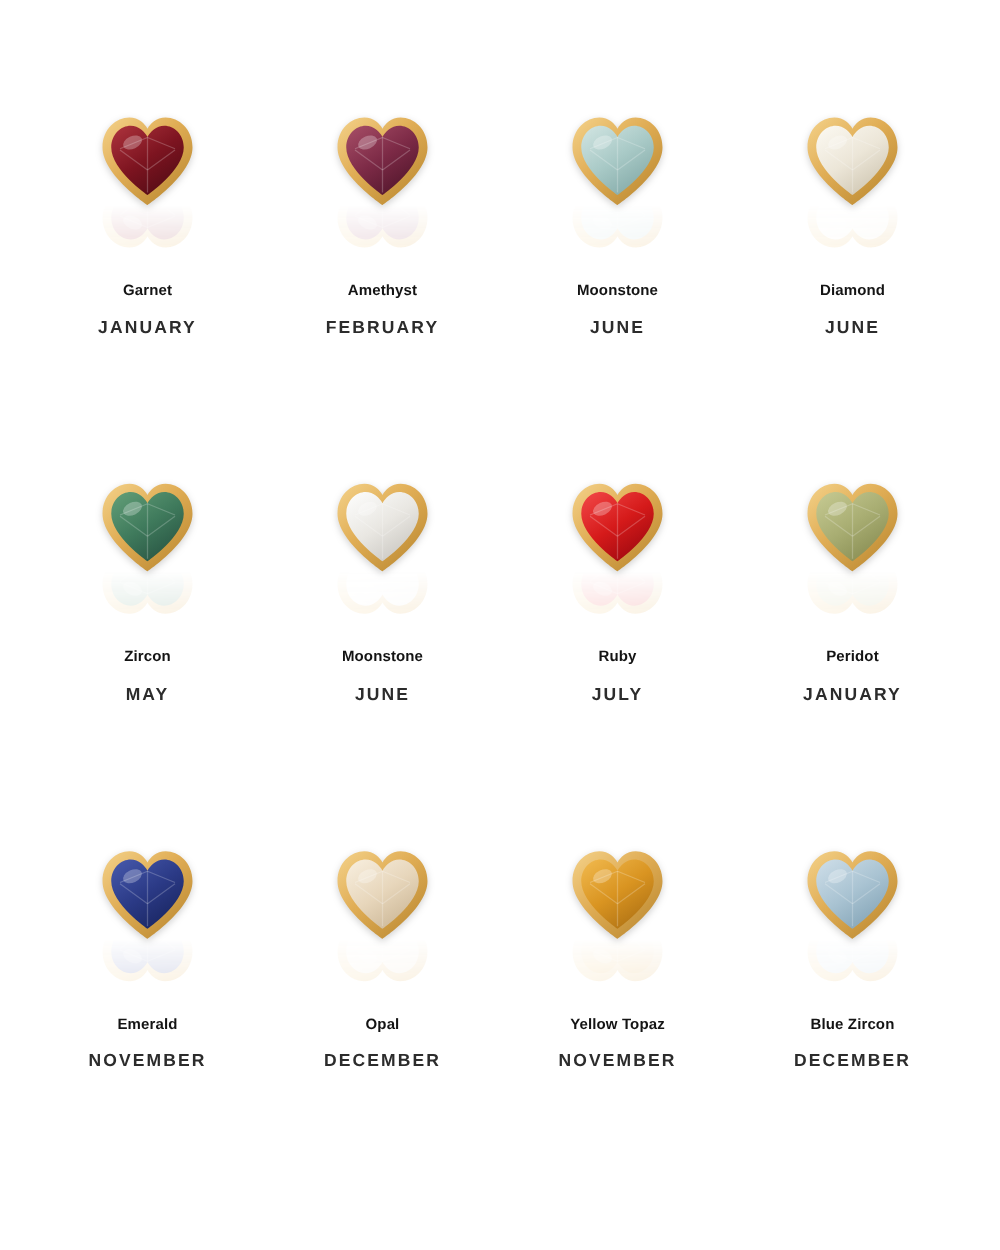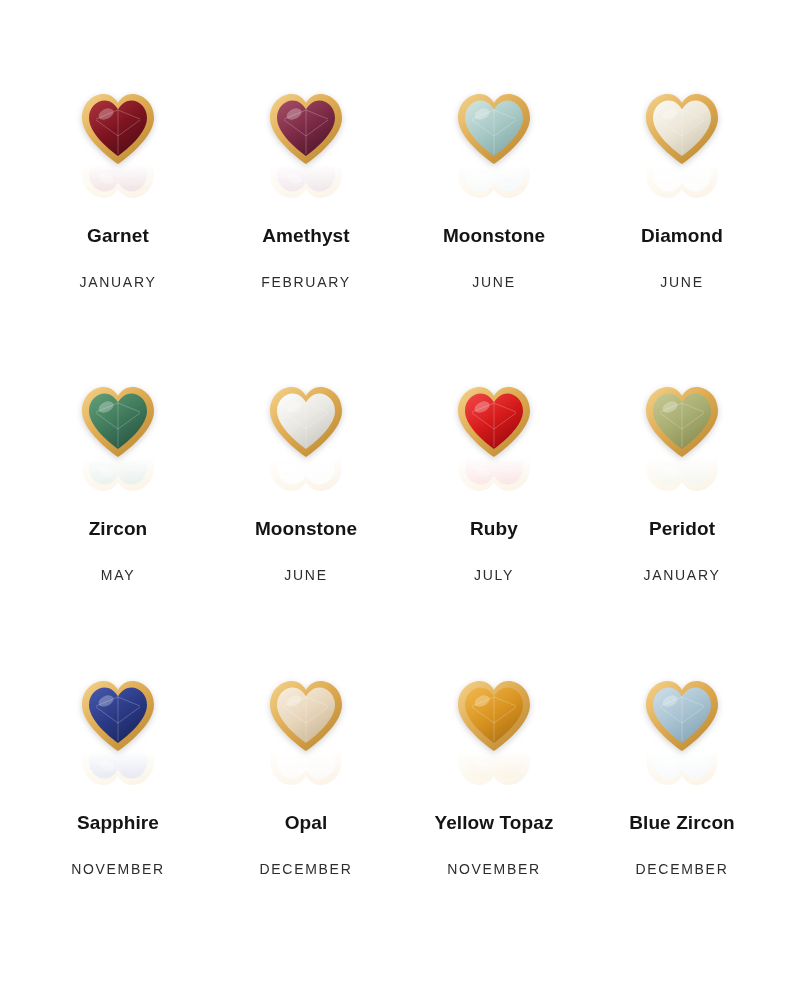--- a/index.html
+++ b/index.html
@@ -62,32 +62,32 @@
     height: 40px;
     opacity: 0.18;
     -webkit-mask-image: linear-gradient(to top, rgba(0,0,0,0) 5%, rgba(0,0,0,0.85) 95%);
     mask-image: linear-gradient(to top, rgba(0,0,0,0) 5%, rgba(0,0,0,0.85) 95%);
     pointer-events: none;
   }
   .reflection svg { display: block; }
 
   .name {
     margin-top: 26px;
-    font-size: 19px;
+    font-size: 12px;
     font-weight: bold;
     letter-spacing: 0.1px;
     color: #141414;
     text-align: center;
     line-height: 1.1;
     white-space: nowrap;
   }
   .month {
-    margin-top: 27px;
+    margin-top: 14px;
     font-size: 14px;
-    font-weight: normal;
+    font-weight: bold;
     letter-spacing: 1.7px;
     color: #2c2c2c;
     text-align: center;
     white-space: nowrap;
   }
 </style>
 </head>
 <body>
 
 <div class="chart">
@@ -567,21 +567,21 @@
             <path d="M42 66 C42 66 13 46 13 28 C13 17 21 10.5 28.5 10.5 C35 10.5 40 15.5 42 19.5 C44 15.5 49 10.5 55.5 10.5 C63 10.5 71 17 71 28 C71 46 42 66 42 66 Z" fill="url(#stoner8)"></path>
             <path d="M42 19.5 L42 64" stroke="rgba(255,255,255,0.22)" stroke-width="1" fill="none"></path>
             <path d="M42 20 L20 29" stroke="rgba(255,255,255,0.22)" stroke-width="1" fill="none"></path>
             <path d="M42 20 L64 29" stroke="rgba(255,255,255,0.22)" stroke-width="1" fill="none"></path>
             <path d="M20 30 L42 46" stroke="rgba(255,255,255,0.22)" stroke-width="1" fill="none"></path>
             <path d="M64 30 L42 46" stroke="rgba(255,255,255,0.22)" stroke-width="1" fill="none"></path>
             <ellipse cx="30" cy="24" rx="8" ry="5" fill="rgba(255,255,255,0.28)" transform="rotate(-25 30 24)"></ellipse>
           </svg>
         </div>
       </div>
-      <div class="name">Sapphire</div>
+      <div class="name">Emerald</div>
       <div class="month">NOVEMBER</div>
     </div>
     <div class="cell">
       <div class="stone-wrap">
         <div class="heart">
           <svg viewBox="0 0 84 78" width="84" height="78">
             <defs>
               <linearGradient id="goldm9" x1="0" y1="0" x2="0.9" y2="1">
                 <stop offset="0%" stop-color="#f4d28a"></stop>
                 <stop offset="45%" stop-color="#e0ad55"></stop>

